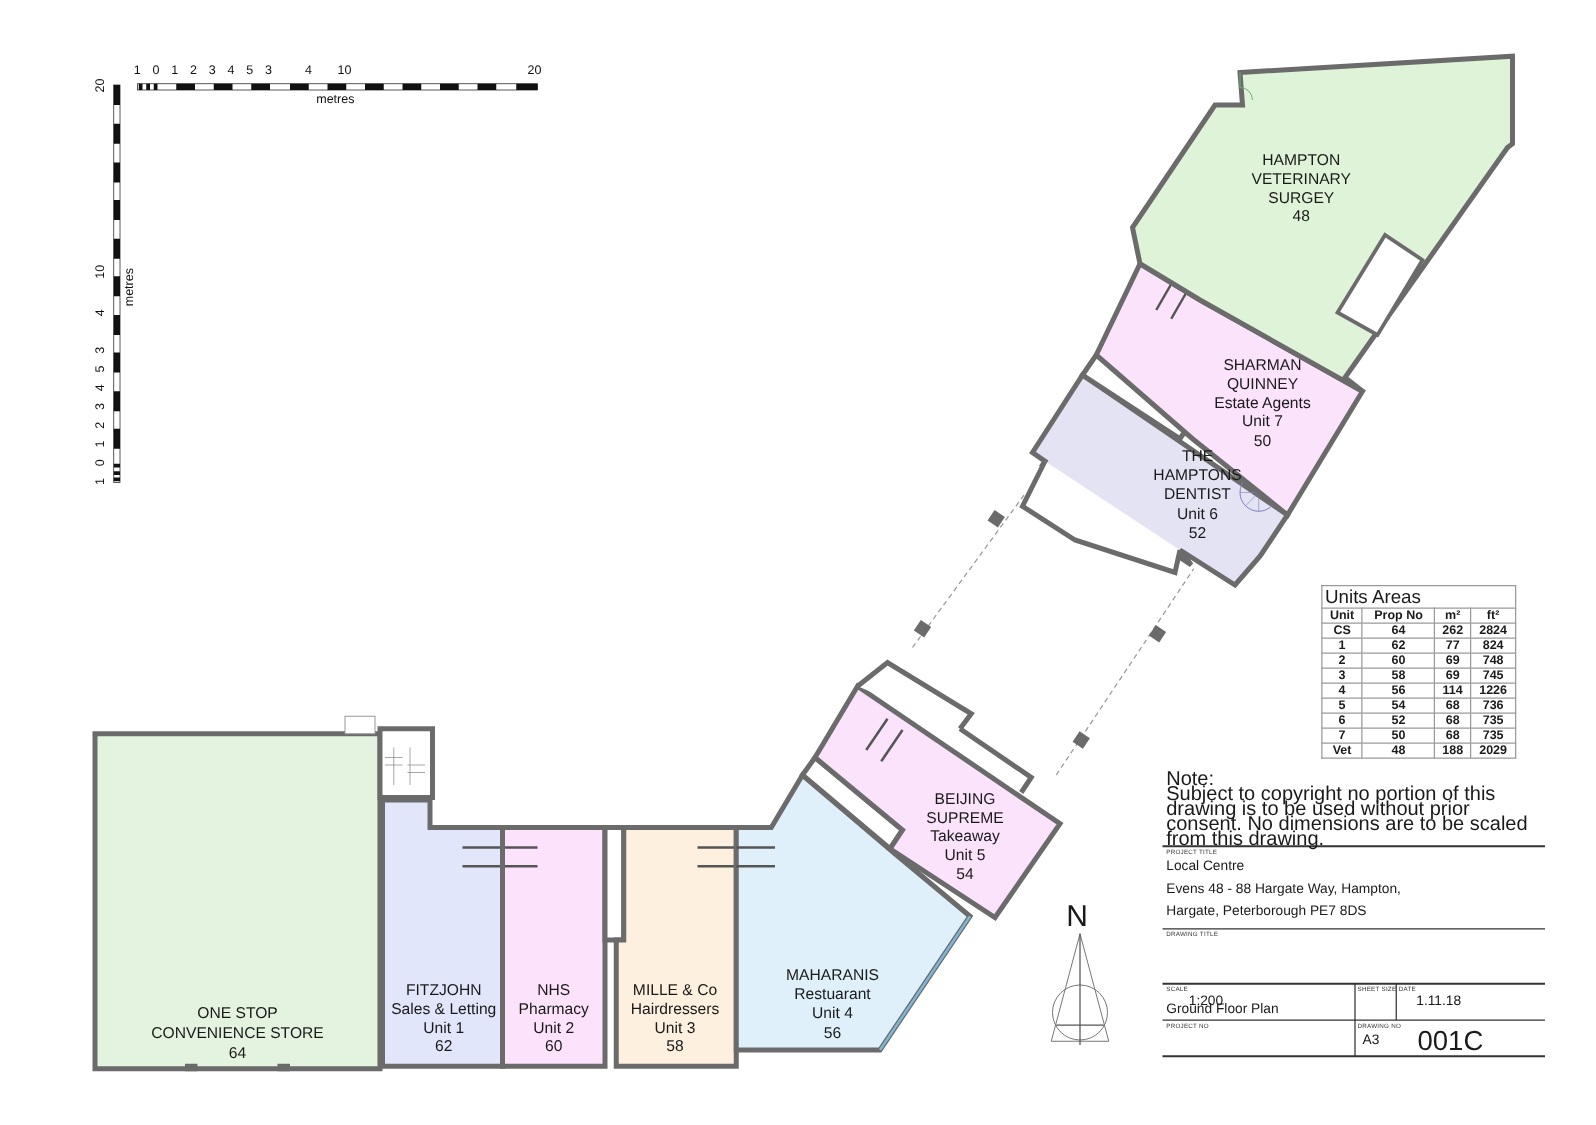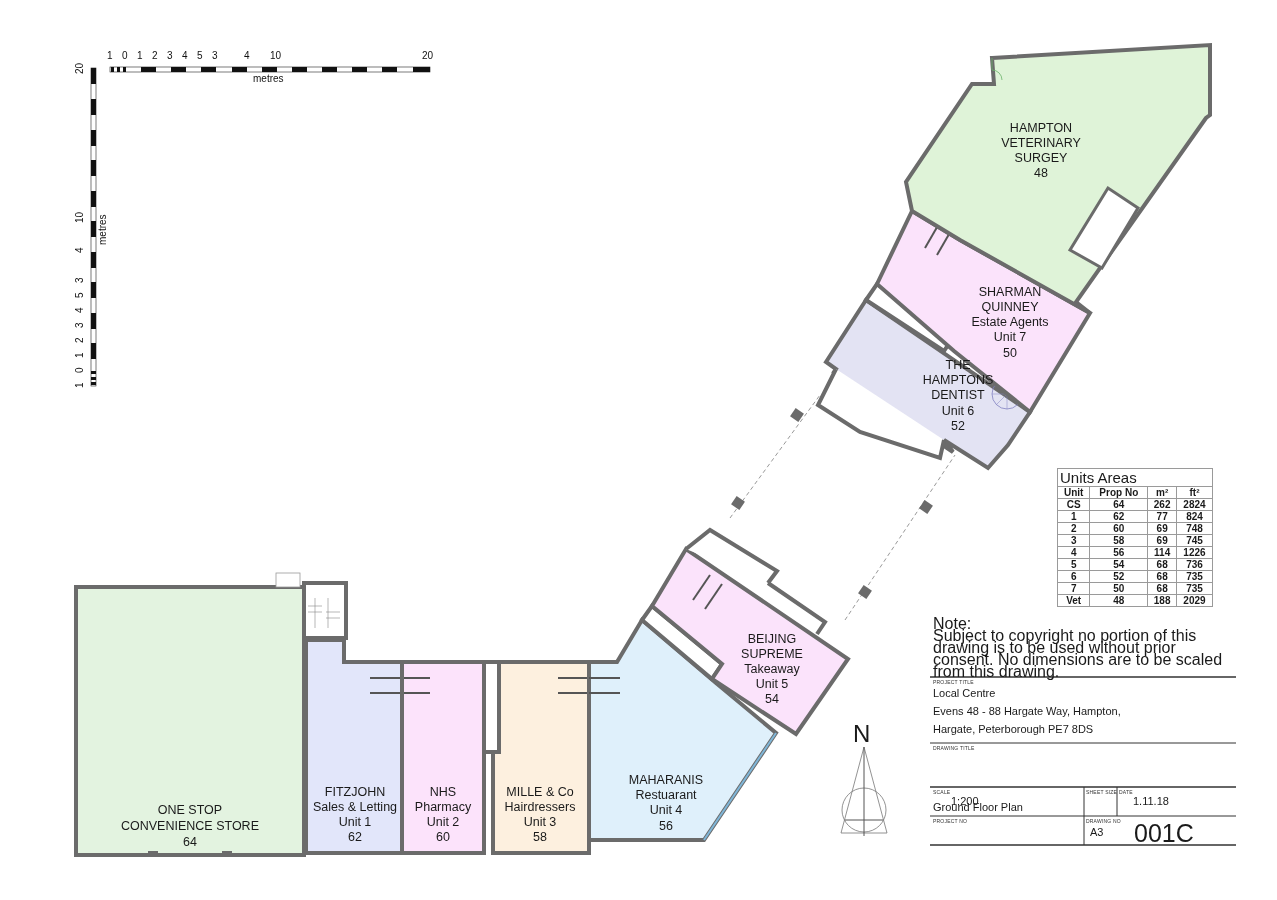--- a/index.html
+++ b/index.html
@@ -319,13 +319,13 @@
 <div class="tb-text" style="left:933px; top:756px;margin-top:43px;">Ground Floor Plan</div>
 <div class="tb-small" style="left:933px; top:789px;">SCALE</div>
 <div class="tb-text" style="left:951px; top:793px;">1:200</div>
 <div class="tb-small" style="left:1086px; top:789px;">SHEET SIZE</div>
 <div class="tb-text" style="left:1090px; top:824px;">A3</div>
 <div class="tb-small" style="left:1119px; top:789px;">DATE</div>
 <div class="tb-text" style="left:1133px; top:793px;">1.11.18</div>
 <div class="tb-small" style="left:933px; top:818px;">PROJECT NO</div>
 <div class="tb-text" style="left:951px; top:824px;"></div>
 <div class="tb-small" style="left:1086px; top:818px;">DRAWING NO</div>
-<div class="tb-text" style="left:1134px; top:821px; font-size:25px; line-height:24px;">001C</div>
+<div class="tb-text" style="left:1134px; top:821px; font-size:22px; line-height:24px;">001C</div>
 
 </body></html>

